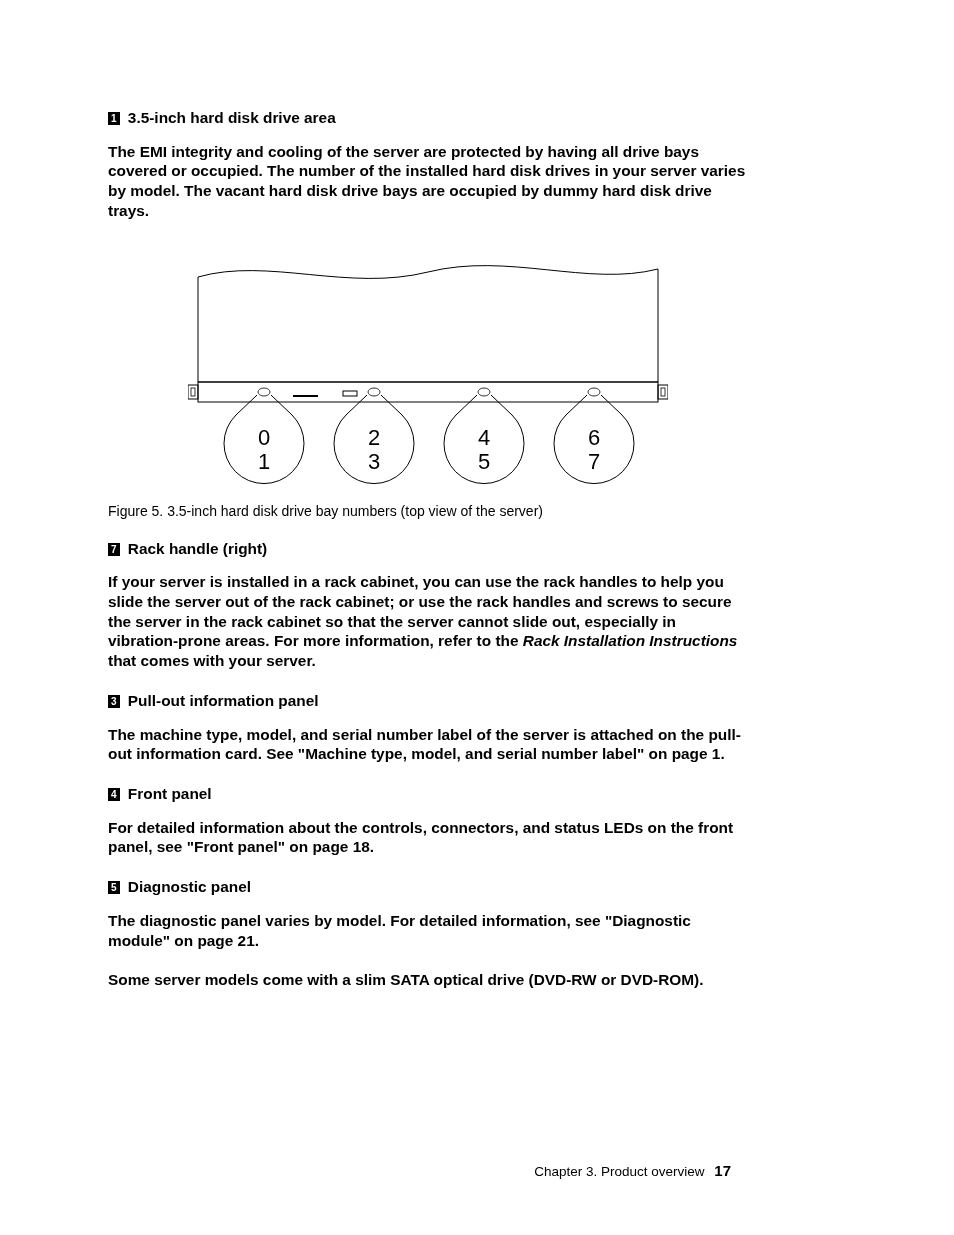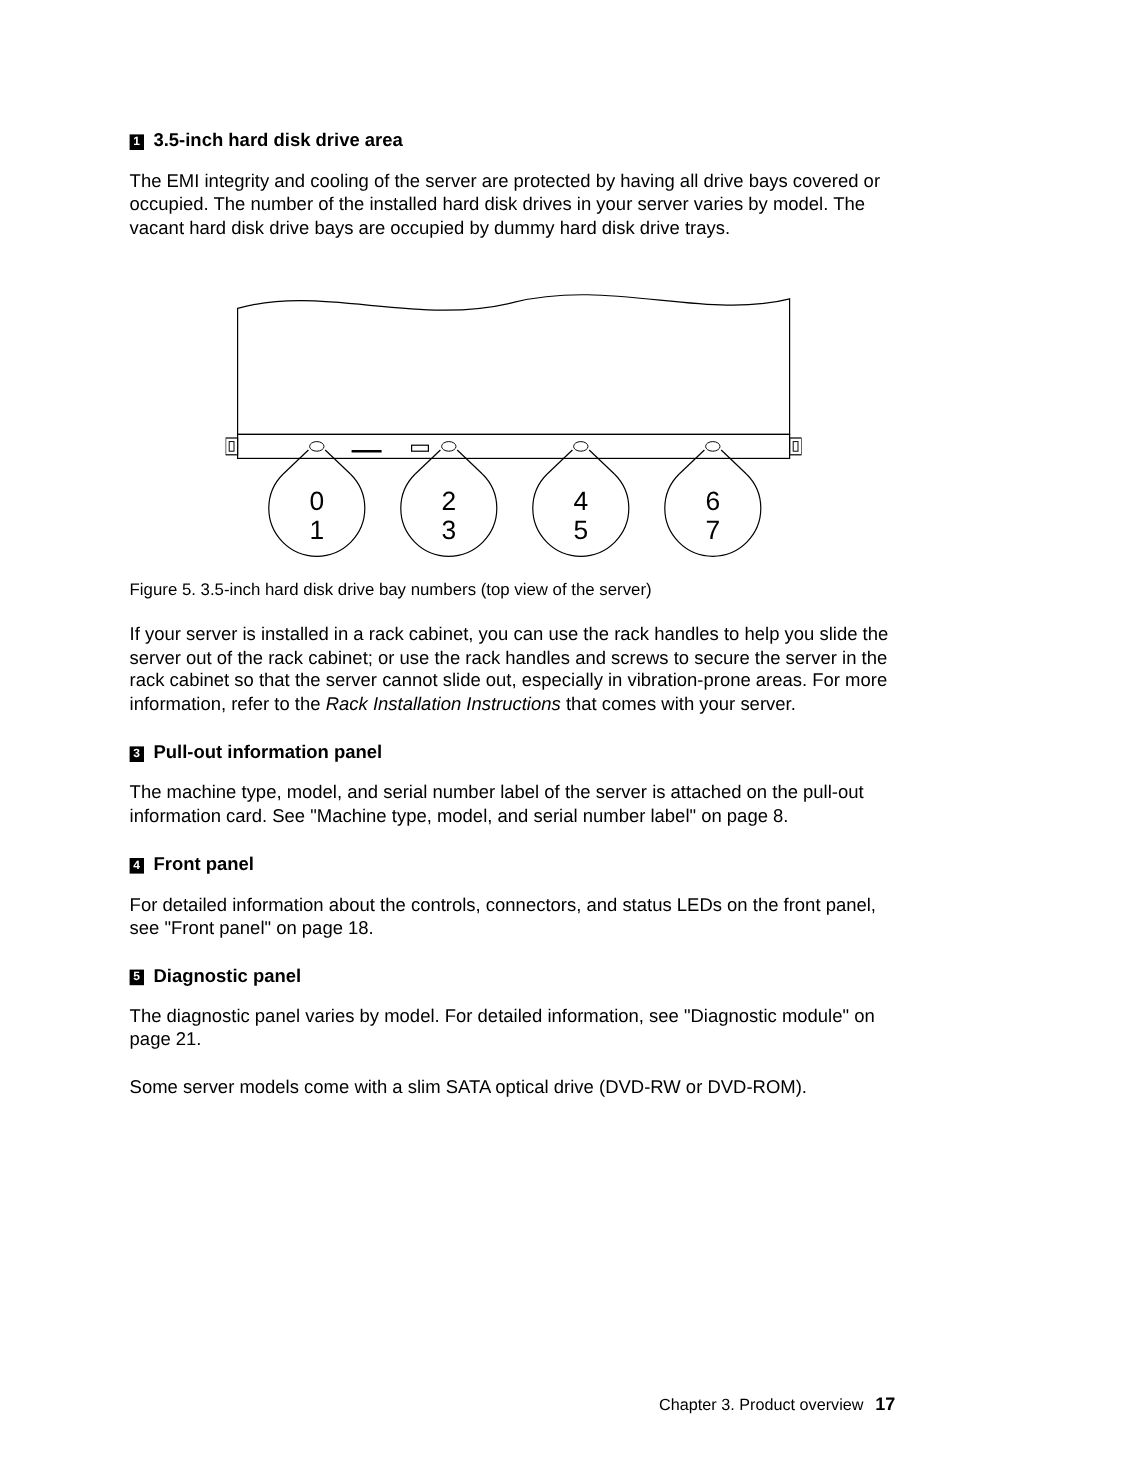--- a/index.html
+++ b/index.html
@@ -32,37 +32,38 @@
     padding: 0 3px;
     text-align: center;
     vertical-align: 1px;
     margin-right: 4px;
   }
   .callout-title {
     font-weight: bold;
   }
   p.body {
     margin: 0 0 20px 0;
+    font-weight: bold;
   }
   .figure-wrap {
     margin: 26px auto 16px auto;
     width: 480px;
   }
   .figure-caption {
     font-size: 14px;
     margin: 0 0 18px 0;
   }
   .bay-svg {
     display: block;
     margin: 0 auto;
   }
   .footer {
     position: absolute;
     bottom: 55px;
-    right: 109px;
+    right: 124px;
     font-size: 13.5px;
   }
   .footer-page {
     font-weight: bold;
     font-size: 15px;
     margin-left: 6px;
   }
   .italic { font-style: italic; }
 </style>
 </head>
@@ -126,29 +127,33 @@
         <path d="M 378 168 A 40 40 0 1 0 434 168" fill="none" stroke="#000" stroke-width="1"></path>
         <text x="406" y="198" text-anchor="middle" font-size="22">6</text>
         <text x="406" y="222" text-anchor="middle" font-size="22">7</text>
       </g>
     </svg>
   </div>
 
   <div class="figure-caption">Figure 5.  3.5-inch hard disk drive bay numbers (top view of the server)</div>
 
 
+  <div class="callout-line">
+    <span class="callout-num">7</span>
+    <span class="callout-title">Rack handle (right)</span>
+  </div>
   <p class="body">
     <span>If your server is installed in a rack cabinet, you can use the rack handles to help you slide the server out of the rack cabinet; or use the rack handles and screws to secure the server in the rack cabinet so that the server cannot slide out, especially in vibration-prone areas. For more information, refer to the </span><span class="italic">Rack Installation Instructions</span><span> that comes with your server.</span>
   </p>
 
   <div class="callout-line">
     <span class="callout-num">3</span>
     <span class="callout-title">Pull-out information panel</span>
   </div>
-  <p class="body">The machine type, model, and serial number label of the server is attached on the pull-out information card. See "Machine type, model, and serial number label" on page 8.</p>
+  <p class="body">The machine type, model, and serial number label of the server is attached on the pull-out information card. See "Machine type, model, and serial number label" on page 1.</p>
 
   <div class="callout-line">
     <span class="callout-num">4</span>
     <span class="callout-title">Front panel</span>
   </div>
   <p class="body">For detailed information about the controls, connectors, and status LEDs on the front panel, see "Front panel" on page 18.</p>
 
   <div class="callout-line">
     <span class="callout-num">5</span>
     <span class="callout-title">Diagnostic panel</span>

